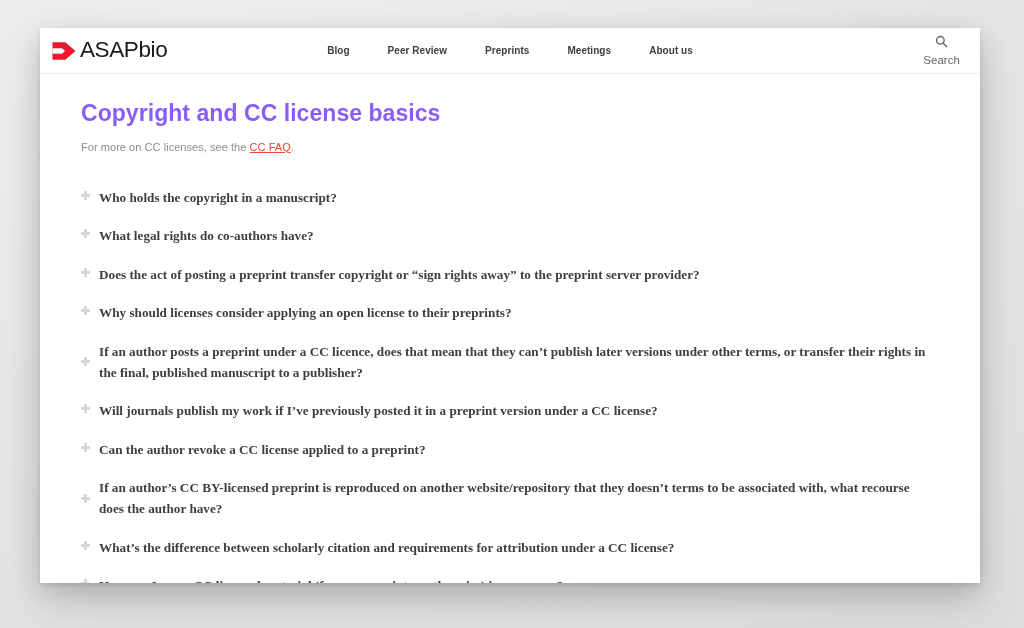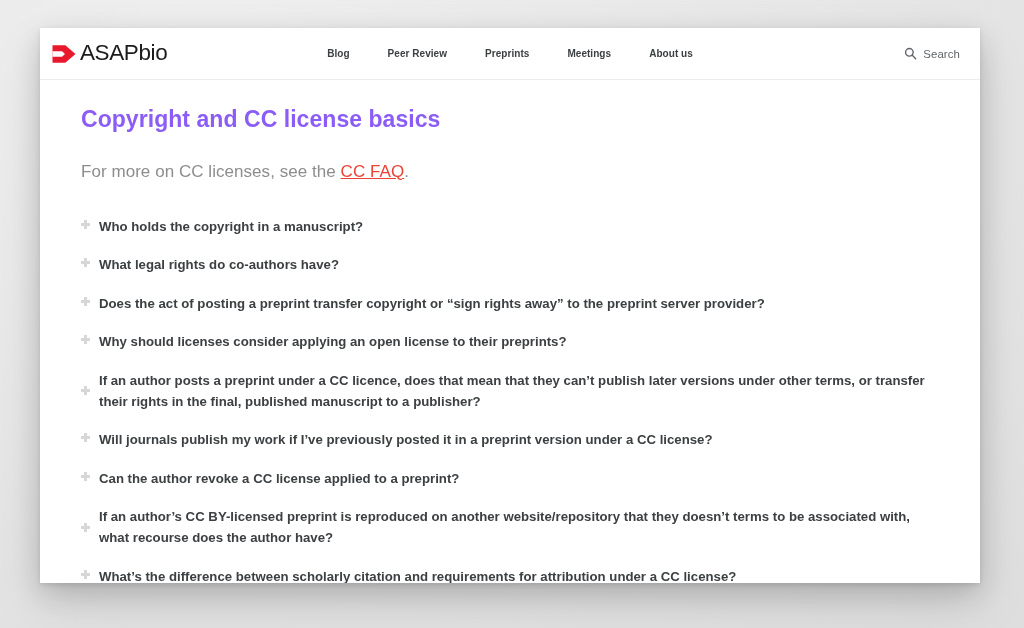--- a/index.html
+++ b/index.html
@@ -35,21 +35,21 @@
     box-shadow:
       0 2px 5px rgba(0,0,0,0.10),
       0 10px 26px rgba(0,0,0,0.16),
       0 22px 50px rgba(0,0,0,0.10);
     overflow: hidden;
   }
 
   
   .site-header {
     position: relative;
-    height: 52px;
+    height: 46px;
     border-bottom: 1px solid #ededed;
     display: flex;
     align-items: center;
     padding: 0 20px 0 11px;
   }
 
   .brand {
     display: flex;
     align-items: center;
     gap: 3px;
@@ -96,20 +96,21 @@
   }
 
   .header-search {
     margin-left: auto;
     display: flex;
     align-items: center;
     gap: 6px;
     text-decoration: none;
     position: relative;
     z-index: 2;
+    flex-direction: column;
   }
 
   .search-icon { display: block; width: 13px; height: 13px; }
 
   .search-label {
     font-size: 11.4px;
     color: #5f6368;
     letter-spacing: 0.1px;
   }
 
@@ -121,39 +122,40 @@
   .page-title {
     font-size: 23px;
     font-weight: bold;
     color: #8b5cf6;
     letter-spacing: 0.05px;
     line-height: 1.2;
     padding-left: 32px;
   }
 
   .page-subtitle {
-    margin-top: 28px;
-    font-size: 17px;
+    margin-top: 13px;
+    font-size: 11px;
     color: #8d8d8d;
     letter-spacing: 0.05px;
     padding-left: 32px;
   }
 
   .subtitle-link {
     color: #ea4335;
     text-decoration: underline;
     text-underline-offset: 1px;
   }
 
   
   .faq-list {
     list-style: none;
     margin-top: 26px;
     padding-left: 32px;
     padding-right: 10px;
+    font-family: Liberation Serif, serif;
   }
 
   .faq-item {
     display: flex;
     align-items: flex-start;
     gap: 9px;
     padding: 8.5px 0;
     cursor: pointer;
   }
 

